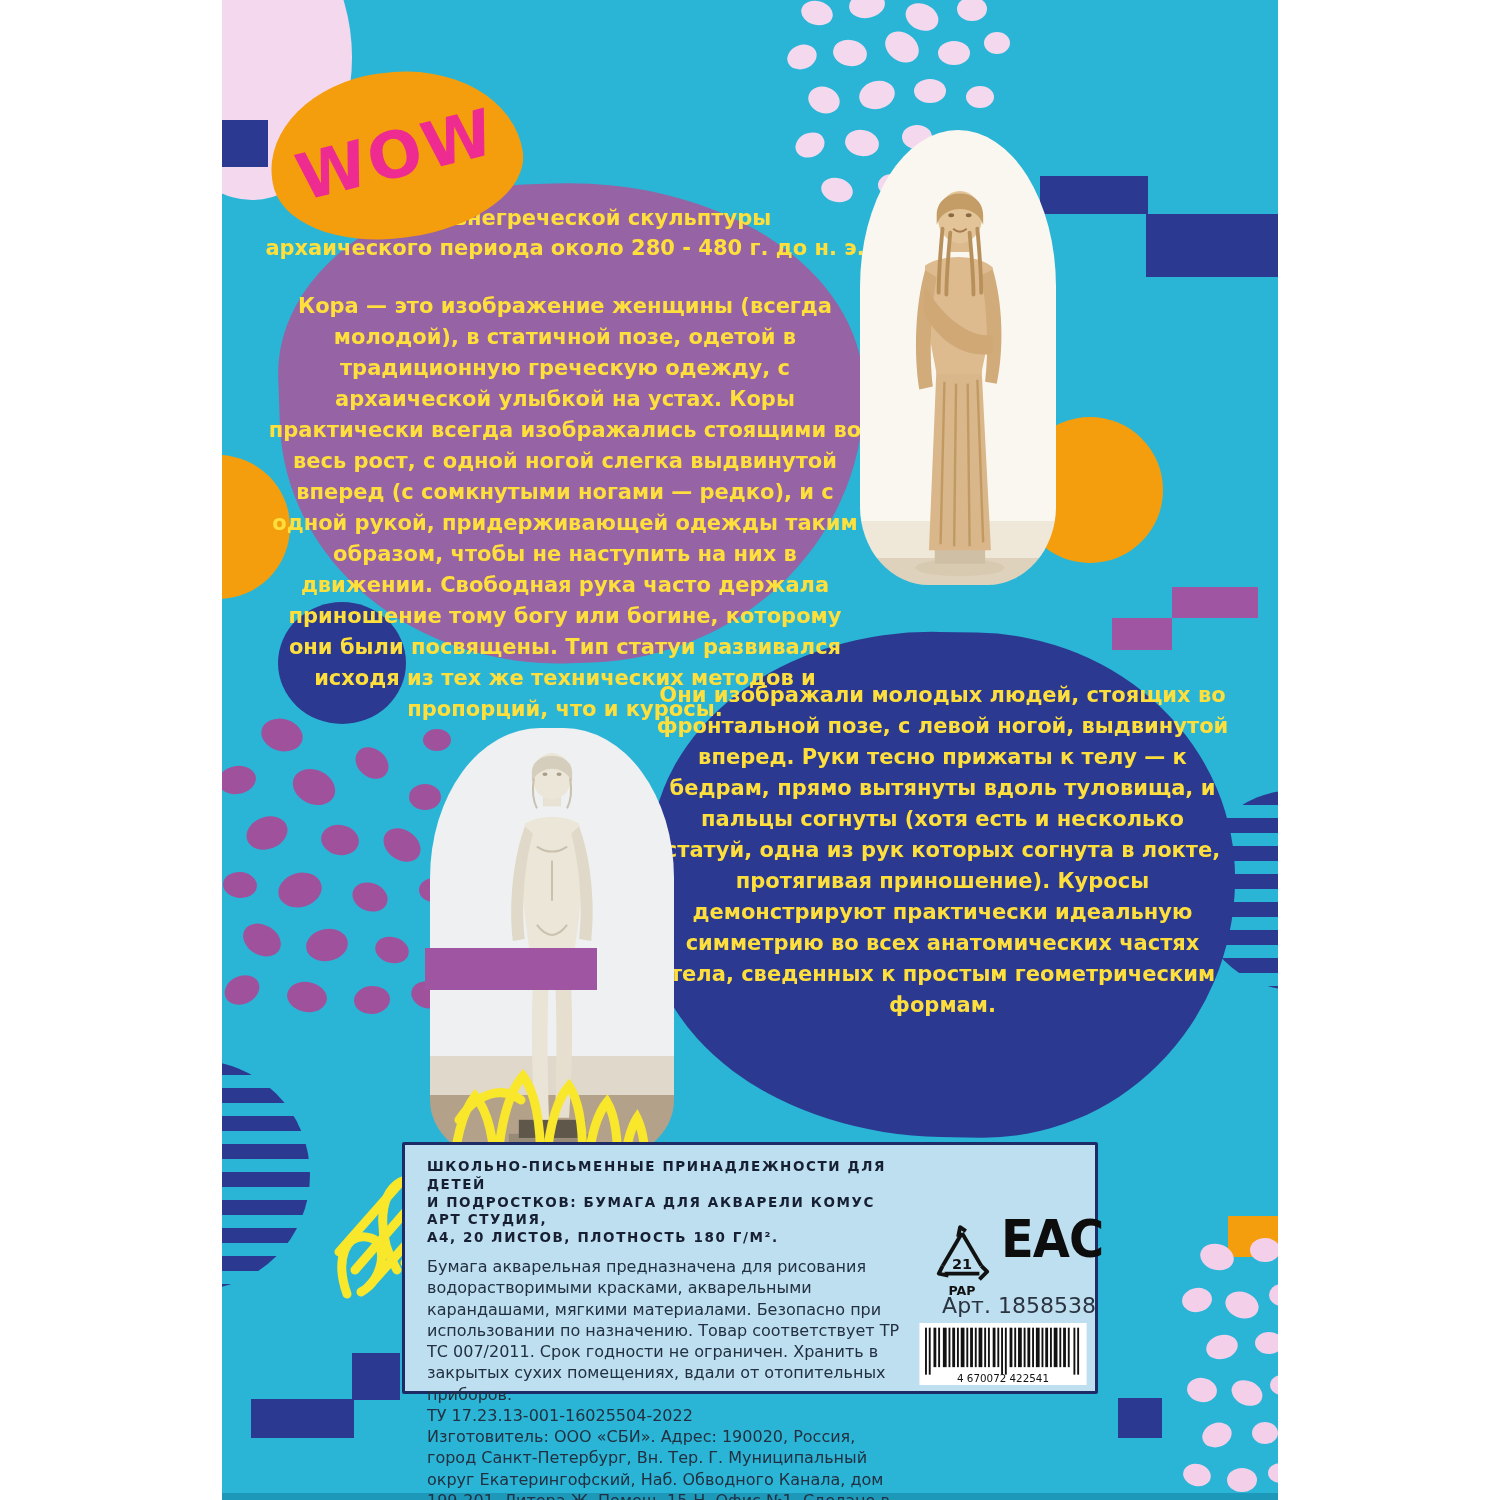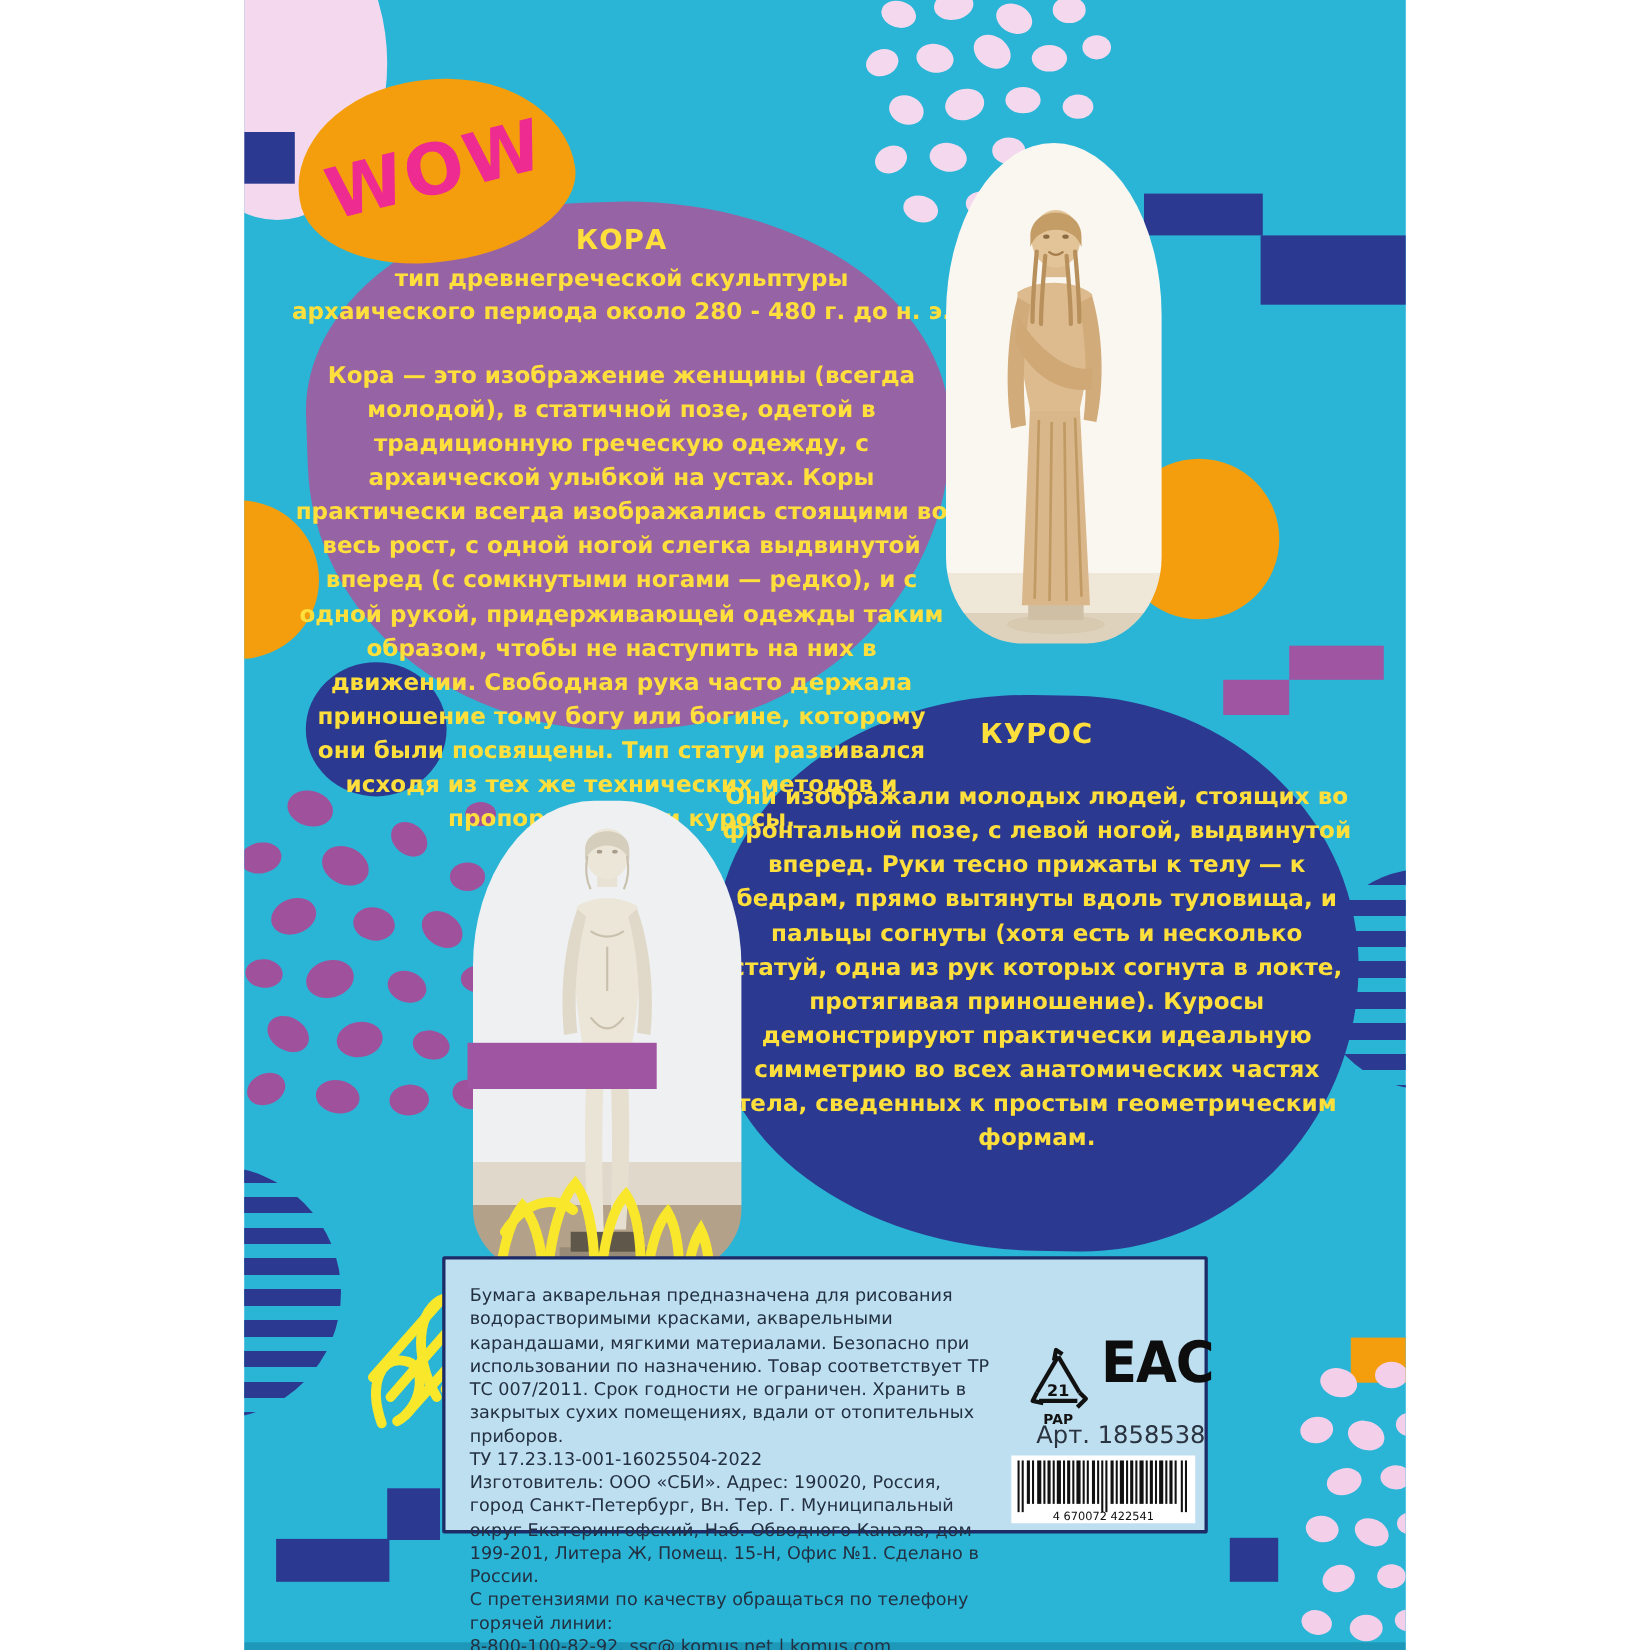--- a/index.html
+++ b/index.html
@@ -73,21 +73,20 @@
 
     <div class="rect" style="left:818px;top:176px;width:108px;height:38px;background:#2b3a90;"></div>
     <div class="rect" style="left:924px;top:214px;width:132px;height:63px;background:#2b3a90;"></div>
 
     <div class="abs wow-blob" style="left:48px;top:72px;width:252px;height:166px;z-index:6;">
       <span class="wow-text">WOW</span>
     </div>
 
     <div class="abs blob-purple" style="left:58px;top:183px;width:585px;height:480px;z-index:3;"></div>
     <div class="abs kora-text" style="left:43px;top:203px;width:600px;z-index:4;">
-      <div class="blk-heading">КОРА</div>
       <div class="blk-sub pre">тип древнегреческой скульптуры
 архаического периода около 280 - 480 г. до н. э.</div>
       <div class="blk-body">Кора — это изображение женщины (всегда молодой), в статичной позе, одетой в традиционную греческую одежду, с архаической улыбкой на устах. Коры практически всегда изображались стоящими во весь рост, с одной ногой слегка выдвинутой вперед (с сомкнутыми ногами — редко), и с одной рукой, придерживающей одежды таким образом, чтобы не наступить на них в движении. Свободная рука часто держала приношение тому богу или богине, которому они были посвящены. Тип статуи развивался исходя из тех же технических методов и пропорций, что и куросы.</div>
     </div>
 
     <div class="abs photo-kore" style="left:638px;top:130px;width:196px;height:455px;z-index:5;">
       <svg width="196" height="455" viewBox="0 0 200 470">
         <ellipse cx="102" cy="452" rx="46" ry="9" fill="#d8cab1"></ellipse>
         <rect x="76" y="432" width="52" height="16" fill="#cfbfa4"></rect>
         <path d="M78 240 L70 434 L134 434 L124 240 Z" fill="#dab78a"></path>
@@ -142,21 +141,20 @@
         <ellipse cx="20" cy="285" rx="18" ry="14" transform="rotate(-25 20 285)"></ellipse>
         <ellipse cx="85" cy="292" rx="20" ry="15" transform="rotate(10 85 292)"></ellipse>
         <ellipse cx="150" cy="295" rx="18" ry="14" transform="rotate(-5 150 295)"></ellipse>
         <ellipse cx="205" cy="290" rx="16" ry="13" transform="rotate(20 205 290)"></ellipse>
         <ellipse cx="215" cy="35" rx="14" ry="11"></ellipse>
       </g>
     </svg>
 
     <div class="abs blob-navy" style="left:428px;top:632px;width:585px;height:505px;z-index:3;"></div>
     <div class="abs kuros-text" style="left:433px;top:652px;width:575px;z-index:4;">
-      <div class="blk-heading">КУРОС</div>
       <div class="blk-body">Они изображали молодых людей, стоящих во фронтальной позе, с левой ногой, выдвинутой вперед. Руки тесно прижаты к телу — к бедрам, прямо вытянуты вдоль туловища, и пальцы согнуты (хотя есть и несколько статуй, одна из рук которых согнута в локте, протягивая приношение). Куросы демонстрируют практически идеальную симметрию во всех анатомических частях тела, сведенных к простым геометрическим формам.</div>
     </div>
 
     <div class="abs photo-kouros" style="left:208px;top:728px;width:244px;height:432px;z-index:5;">
       <svg width="244" height="432" viewBox="0 0 210 430">
         <rect x="62" y="404" width="86" height="12" fill="#978b77"></rect>
         <rect x="72" y="390" width="66" height="18" fill="#5e574a"></rect>
         <path d="M88 225 C84 270 84 330 88 390 L102 390 C100 330 100 275 103 230 Z" fill="#eae4d6"></path>
         <path d="M122 225 C126 268 126 330 122 388 L108 388 C110 330 110 272 107 228 Z" fill="#e6dfd0"></path>
         <path d="M78 95 C72 140 76 180 84 230 L126 230 C134 182 138 140 132 95 C115 86 95 86 78 95 Z" fill="#ece6d8"></path>
@@ -218,20 +216,23 @@
         <ellipse cx="40" cy="200" rx="15" ry="12" transform="rotate(-20 40 200)"></ellipse>
         <ellipse cx="88" cy="198" rx="13" ry="11"></ellipse>
         <ellipse cx="20" cy="240" rx="14" ry="11" transform="rotate(15 20 240)"></ellipse>
         <ellipse cx="65" cy="245" rx="15" ry="12"></ellipse>
         <ellipse cx="103" cy="238" rx="12" ry="10"></ellipse>
       </g>
     </svg>
 
     <div class="abs info-box" style="left:180px;top:1142px;width:690px;height:246px;z-index:10;">
       <div class="abs" style="left:22px;top:13px;width:480px;">
+        <div class="info-title pre">ШКОЛЬНО-ПИСЬМЕННЫЕ ПРИНАДЛЕЖНОСТИ ДЛЯ ДЕТЕЙ
+И ПОДРОСТКОВ: БУМАГА ДЛЯ АКВАРЕЛИ КОМУС АРТ СТУДИЯ,
+А4, 20 ЛИСТОВ, ПЛОТНОСТЬ 180 Г/М².</div>
         <div class="info-body pre">Бумага акварельная предназначена для рисования водорастворимыми красками, акварельными карандашами, мягкими материалами. Безопасно при использовании по назначению. Товар соответствует ТР ТС 007/2011. Срок годности не ограничен. Хранить в закрытых сухих помещениях, вдали от отопительных приборов.
 ТУ 17.23.13-001-16025504-2022
 Изготовитель: ООО «СБИ». Адрес: 190020, Россия, город Санкт-Петербург, Вн. Тер. Г. Муниципальный округ Екатерингофский, Наб. Обводного Канала, дом 199-201, Литера Ж, Помещ. 15-Н, Офис №1. Сделано в России.
 С претензиями по качеству обращаться по телефону горячей линии:
 8-800-100-82-92, ssc@ komus.net  |  komus.com
 Дата производства: 09.2023 г.</div>
       </div>
 
       <svg class="abs" style="left:528px;top:80px;" width="58" height="74" viewBox="0 0 60 76">
         <g stroke="#111" stroke-width="4" fill="none" stroke-linejoin="round">

